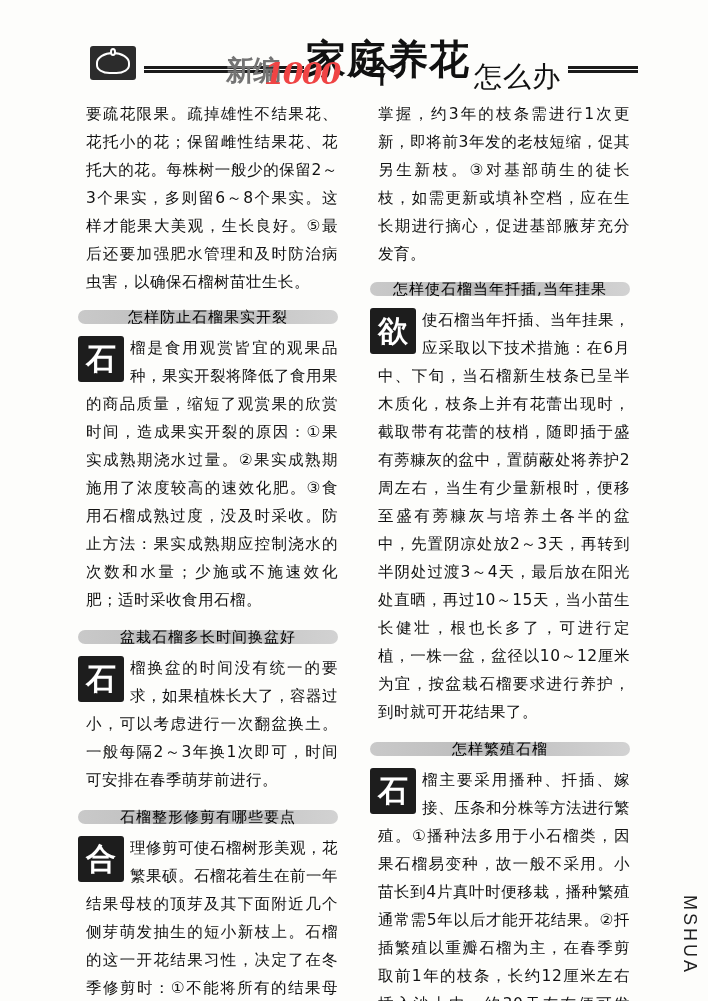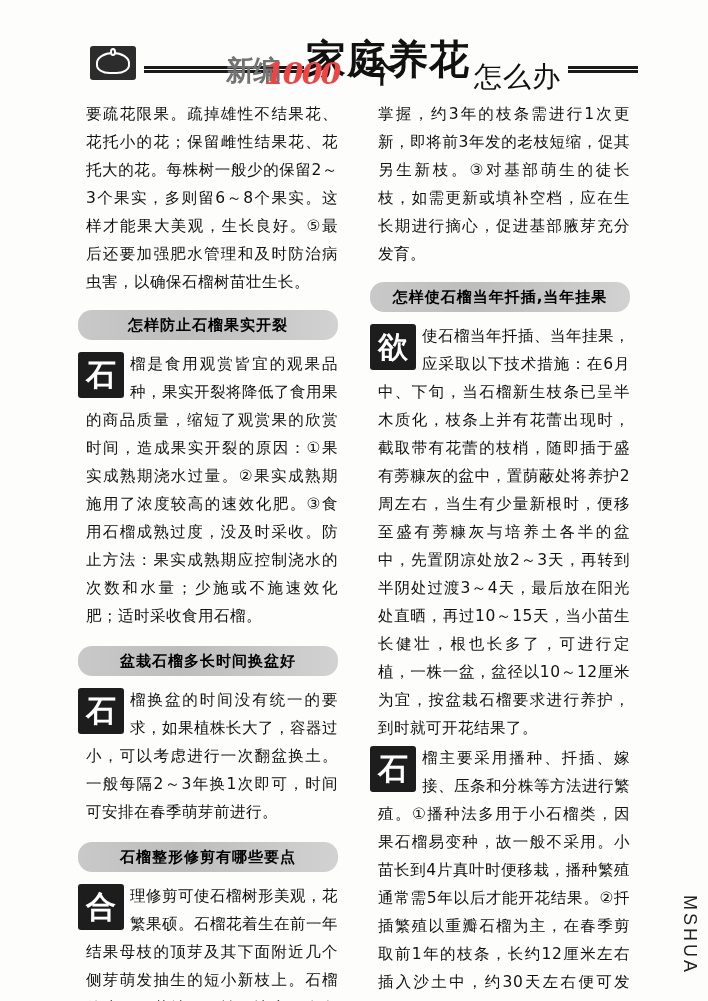--- a/index.html
+++ b/index.html
@@ -149,29 +149,29 @@
     color: #111;
     text-align: justify;
     letter-spacing: 0.5px;
     margin: 0 0 2px 8px;
     font-family: "DejaVu Sans", "Liberation Sans", sans-serif;
   }
 
   
   .sec-head {
     margin: 14px 0 10px 0;
-    height: 30px;
+    height: 14px;
     background: linear-gradient(90deg,#c9c9c9 0%, #bdbdbd 40%, #d2d2d2 100%);
     border-radius: 14px;
     display: flex;
     align-items: center;
     justify-content: center;
     color: #000;
     font-size: 15px;
-    font-weight: bold;
+    font-weight: normal;
     letter-spacing: 1px;
   }
 
   
   .dropwrap {
     position: relative;
     overflow: hidden;
   }
   .dropcap {
     float: left;
@@ -243,20 +243,21 @@
 
   <div class="col col-right">
     <p class="para">掌握，约3年的枝条需进行1次更新，即将前3年发的老枝短缩，促其另生新枝。③对基部萌生的徒长枝，如需更新或填补空档，应在生长期进行摘心，促进基部腋芽充分发育。</p>
 
     <div class="sec-head">怎样使石榴当年扦插,当年挂果</div>
     <div class="dropwrap">
       <span class="dropcap">欲</span>
       <p class="para">使石榴当年扦插、当年挂果，应采取以下技术措施：在6月中、下旬，当石榴新生枝条已呈半木质化，枝条上并有花蕾出现时，截取带有花蕾的枝梢，随即插于盛有蒡糠灰的盆中，置荫蔽处将养护2周左右，当生有少量新根时，便移至盛有蒡糠灰与培养土各半的盆中，先置阴凉处放2～3天，再转到半阴处过渡3～4天，最后放在阳光处直晒，再过10～15天，当小苗生长健壮，根也长多了，可进行定植，一株一盆，盆径以10～12厘米为宜，按盆栽石榴要求进行养护，到时就可开花结果了。</p>
     </div>
 
+    <div class="sec-head">怎样繁殖石榴</div>
     <div class="dropwrap">
       <span class="dropcap">石</span>
       <p class="para">榴主要采用播种、扦插、嫁接、压条和分株等方法进行繁殖。①播种法多用于小石榴类，因果石榴易变种，故一般不采用。小苗长到4片真叶时便移栽，播种繁殖通常需5年以后才能开花结果。②扦插繁殖以重瓣石榴为主，在春季剪取前1年的枝条，长约12厘米左右插入沙土中，约30天左右便可发根。也可在梅雨季节剪取嫩枝扦插，半个月即能生根。③食用石榴以嫁接法繁殖，以2～3年生的实生苗或扦插苗为砧木，以果石榴为接</p>
     </div>
   </div>
 
   <div class="side-text">MSHUA</div>
 </div>
 
 </body></html>

